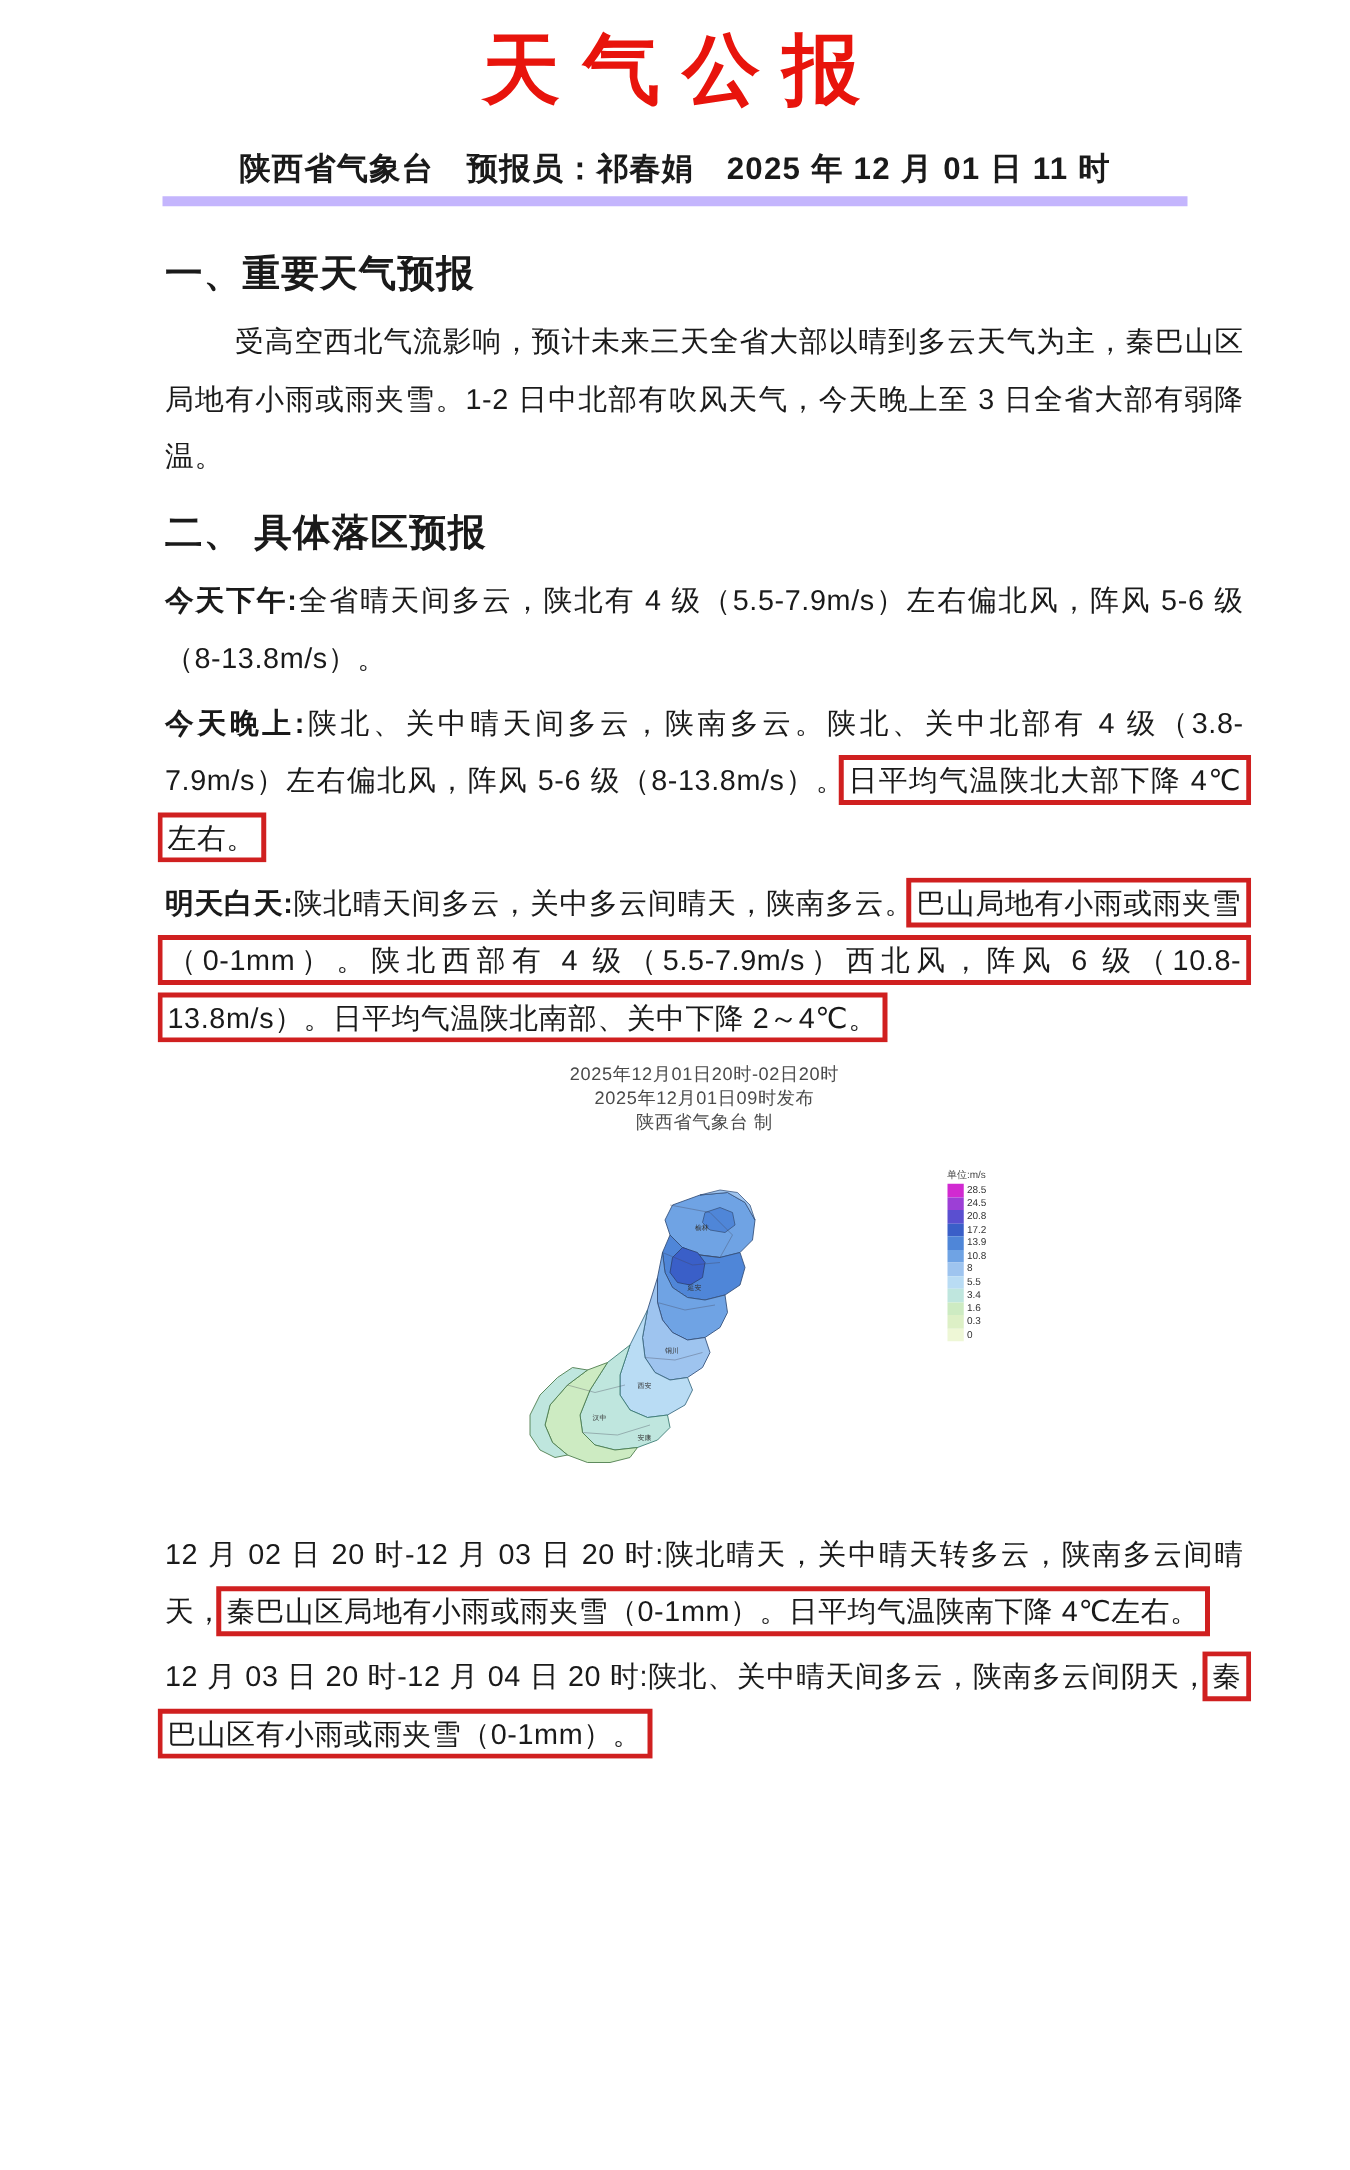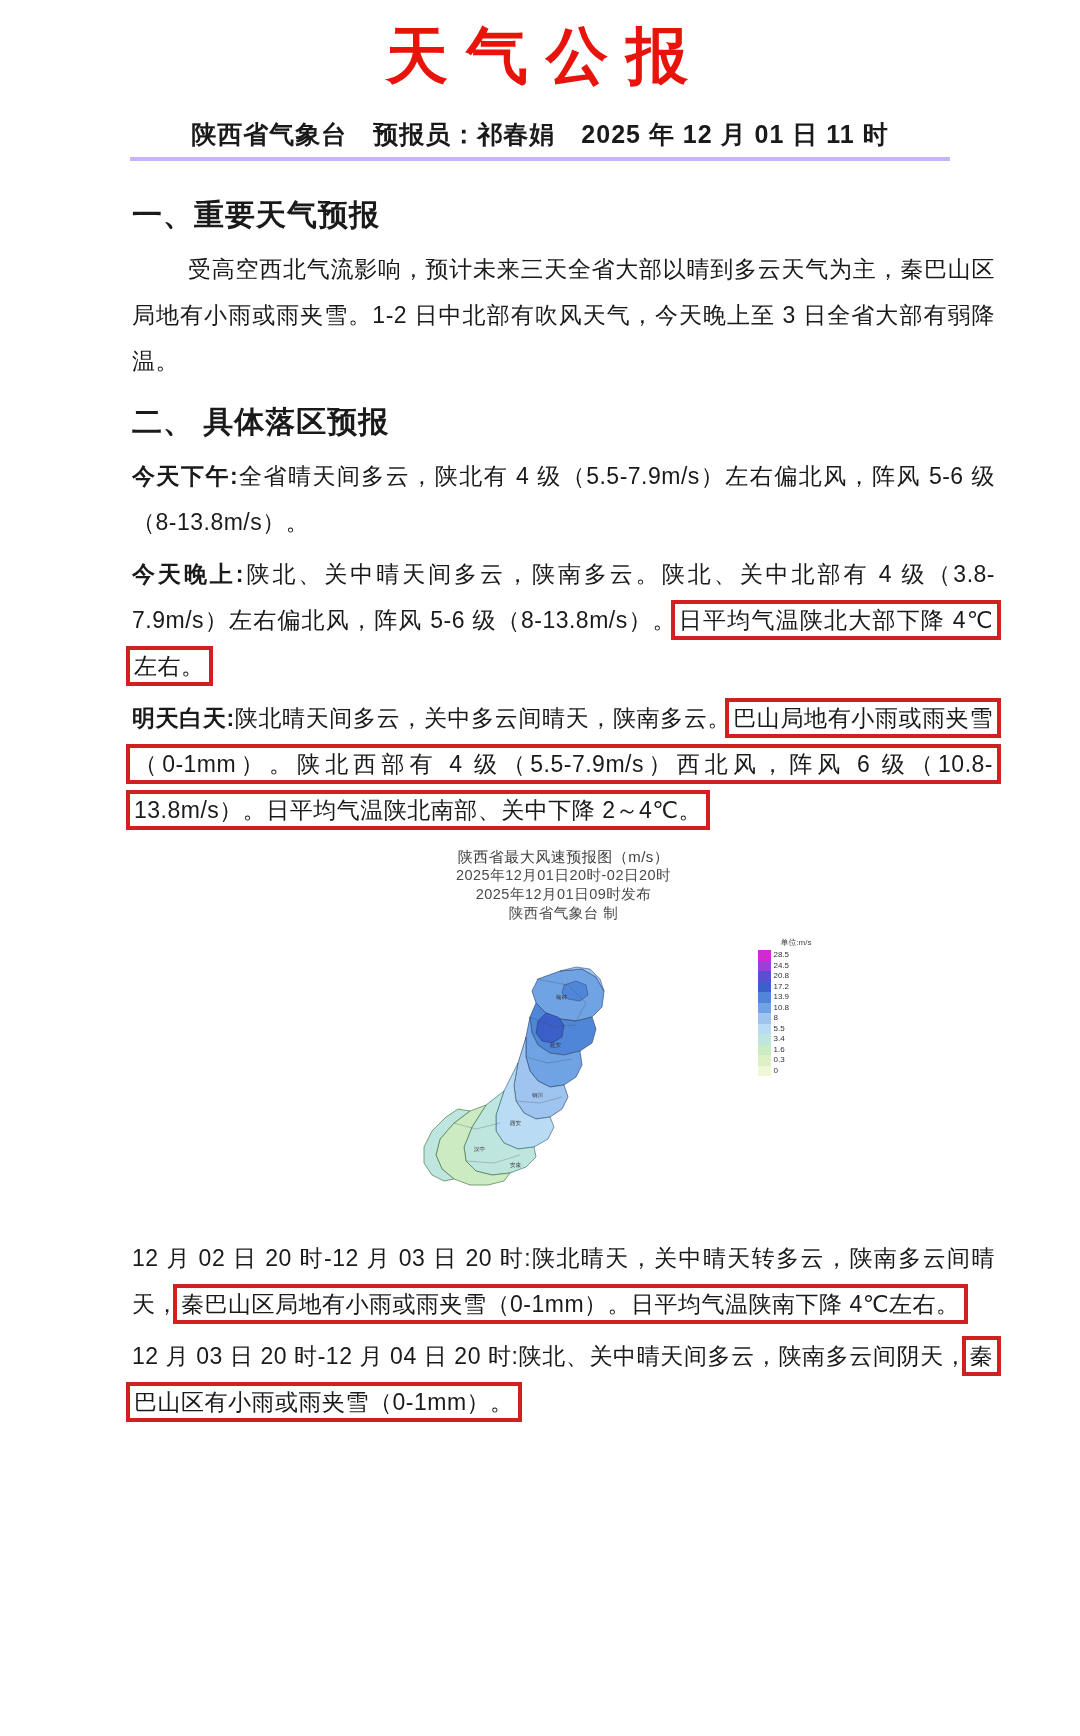--- a/index.html
+++ b/index.html
@@ -20,21 +20,21 @@
     font-family:"DejaVu Sans","Liberation Sans",sans-serif;
   }
 
   .byline-wrap { padding:10px 130px 0 130px; }
   .byline {
     font-size:25px;
     font-weight:600;
     letter-spacing:1px;
     text-align:center;
     padding-bottom:6px;
-    border-bottom:4px solid #c4b5fd;
+    border-bottom:8px solid #c4b5fd;
     white-space:nowrap;
   }
 
   .body-wrap { padding:16px 85px 0 132px; }
 
   h2.sec {
     font-size:30px;
     font-weight:bold;
     margin:18px 0 10px 0;
     letter-spacing:1px;
@@ -69,23 +69,23 @@
   }
   .map-head .l1 { font-size:15px; color:#3d3d3d; }
   .map-stage {
     position:relative;
     width:480px; height:300px;
     margin:6px auto 0 auto;
   }
   .map-svg { position:absolute; left:0; top:0; }
   .legend {
     position:absolute;
-    right:-8px; top:8px;
+    right:-8px; top:20px;
     width:54px;
-    text-align:right;
+    text-align:left;
   }
   .legend-title { font-size:8px; color:#444; margin-bottom:2px; }
   .legend-row { display:flex; align-items:center; height:10.5px; }
   .legend-sw { width:13px; height:10.5px; }
   .legend-val { font-size:8px; color:#333; margin-left:3px; line-height:10.5px; }
 
   .fig-caption {
     text-align:center;
     font-size:25px;
     font-weight:bold;
@@ -119,21 +119,20 @@
     <p class="para">
       <span class="lead">今天晚上:</span><span>陕北、关中晴天间多云，陕南多云。陕北、关中北部有 4 级（3.8-7.9m/s）左右偏北风，阵风 5-6 级（8-13.8m/s）。</span><span class="hl">日平均气温陕北大部下降 4℃左右。</span>
     </p>
 
     <p class="para">
       <span class="lead">明天白天:</span><span>陕北晴天间多云，关中多云间晴天，陕南多云。</span><span class="hl">巴山局地有小雨或雨夹雪（0-1mm）。陕北西部有 4 级（5.5-7.9m/s）西北风，阵风 6 级（10.8-13.8m/s）。日平均气温陕北南部、关中下降 2～4℃。</span>
     </p>
 
     <div class="figure">
       <div class="map-head">
-        <div class="l1">陕西省最大风速预报图（m/s）</div>
         <div>2025年12月01日20时-02日20时</div>
         <div>2025年12月01日09时发布</div>
         <div>陕西省气象台 制</div>
       </div>
 
       <div class="map-stage">
         <svg class="map-svg" width="480" height="300" viewBox="0 0 480 300">
           <g>
             <path d="M196,62 L214,50 L232,44 L252,42 L268,48 L278,60 L282,74 L276,90 L268,104 L262,120
                      L258,136 L252,150 L244,160 L236,170 L230,182 L226,196 L222,210 L214,222 L204,232

